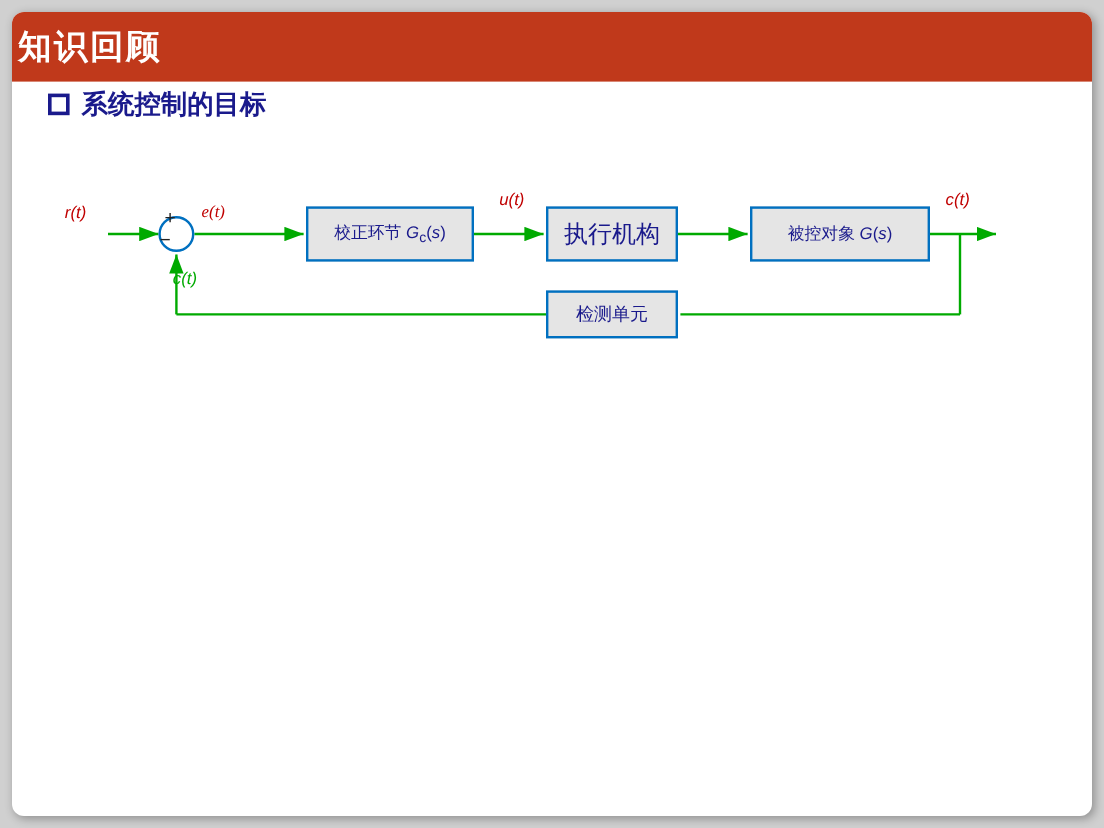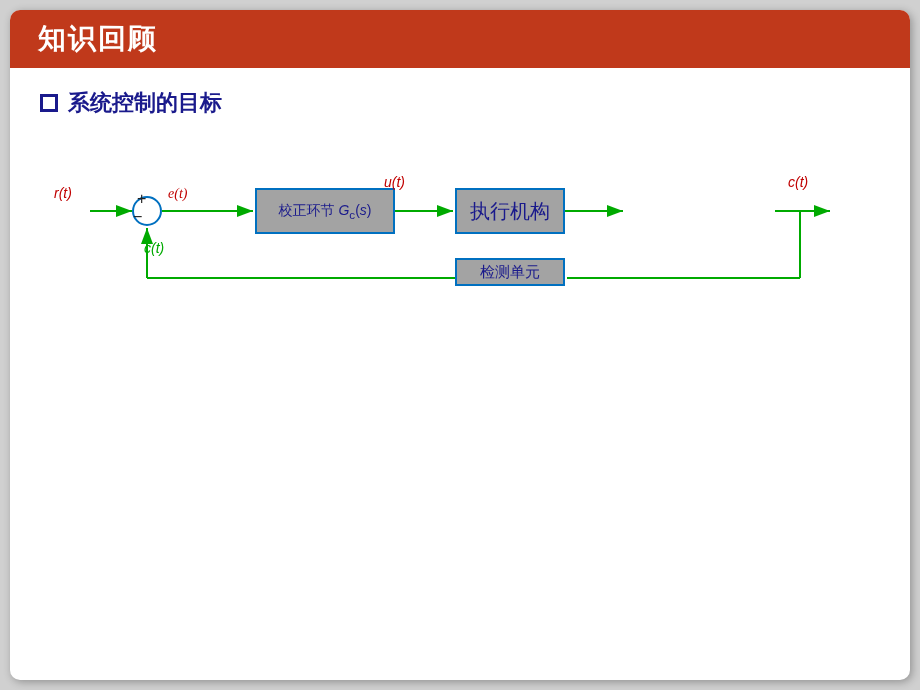--- a/index.html
+++ b/index.html
@@ -17,34 +17,34 @@
       height: 670px;
       background: #fff;
       border-radius: 10px;
       overflow: hidden;
       display: flex;
       flex-direction: column;
       box-shadow: 2px 2px 8px rgba(0,0,0,0.3);
     }
     .header {
       background: #c0391b;
-      padding: 10px 28px;
+      padding: 10px 5px;
       min-height: 58px;
       display: flex;
       align-items: center;
     }
     .header-title {
       color: #fff;
       font-size: 28px;
       font-weight: bold;
       letter-spacing: 2px;
     }
     .content {
       flex: 1;
-      padding: 20px 30px;
+      padding: 4px 30px;
       position: relative;
     }
     .section-header {
       display: flex;
       align-items: center;
       margin-bottom: 22px;
     }
     .section-icon {
       width: 18px;
       height: 18px;
@@ -63,21 +63,21 @@
       position: relative;
       width: 820px;
       height: 160px;
       margin-top: 10px;
     }
 
     
     .box {
       position: absolute;
       border: 2px solid #0070c0;
-      background: #a3a3a3;
+      background: #e5e5e5;
       display: flex;
       align-items: center;
       justify-content: center;
       font-size: 15px;
       color: #0a0a6e;
     }
 
     
     .circle {
       position: absolute;
@@ -154,33 +154,38 @@
       <div class="box" style="left: 215px; top: 48px; width: 140px; height: 46px;">
         <span style="font-size:14px; color:#1a1a8c;">
           校正环节 <em>G</em><sub>c</sub>(<em>s</em>)
         </span>
       </div>
 
       <div class="box" style="left: 415px; top: 48px; width: 110px; height: 46px;">
         <span style="font-size:20px; color:#1a1a8c;">执行机构</span>
       </div>
 
+      <div class="box" style="left: 585px; top: 48px; width: 150px; height: 46px;">
+        <span style="font-size:14px; color:#1a1a8c;">
+          被控对象 <em>G</em>(<em>s</em>)
+        </span>
+      </div>
 
-      <div class="box" style="left: 415px; top: 118px; width: 110px; height: 28px;">
+      <div class="box" style="left: 415px; top: 118px; width: 110px; height: 40px;">
         <span style="font-size:15px; color:#1a1a8c;">检测单元</span>
       </div>
 
       <span class="lbl lbl-red" style="left:14px; top:45px;"><em>r</em>(<em>t</em>)</span>
 
       <span class="lbl lbl-dark" style="left:97px; top:50px; font-size:16px; color:#222;">+</span>
 
       <span class="lbl lbl-dark" style="left:93px; top:68px; font-size:16px; color:#222;">−</span>
 
       <span class="lbl lbl-red" style="left:128px; top:46px;font-family:Liberation Serif, serif;"><em>e</em>(<em>t</em>)</span>
 
-      <span class="lbl lbl-red" style="left:344px; top:34px;"><em>u</em>(<em>t</em>)</span>
+      <span class="lbl lbl-red" style="left:376px; top:34px;"><em>u</em>(<em>t</em>)</span>
 
       <span class="lbl lbl-red" style="left:748px; top:34px;"><em>c</em>(<em>t</em>)</span>
 
       <span class="lbl lbl-green" style="left:104px; top:100px;"><em>c</em>(<em>t</em>)</span>
     </div>
   </div>
 </div>
 
 </body></html>

